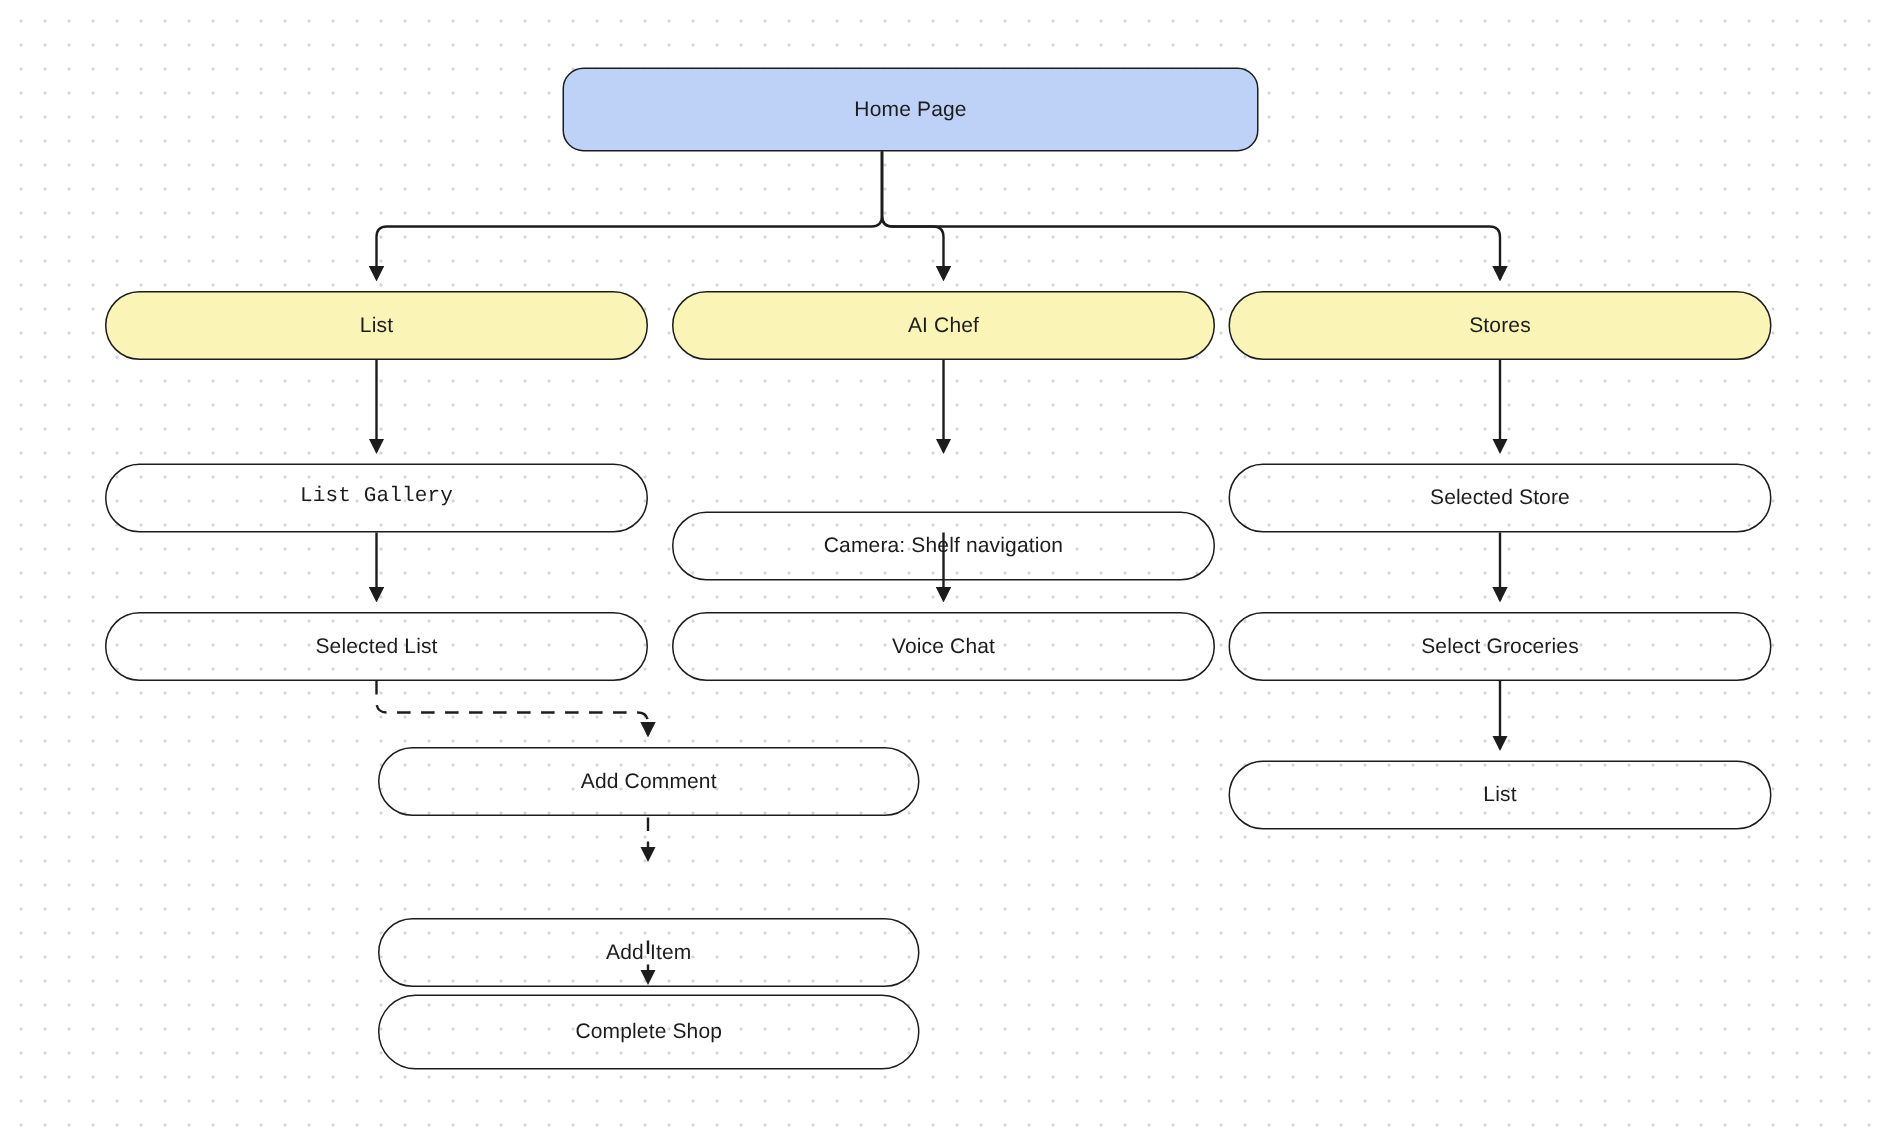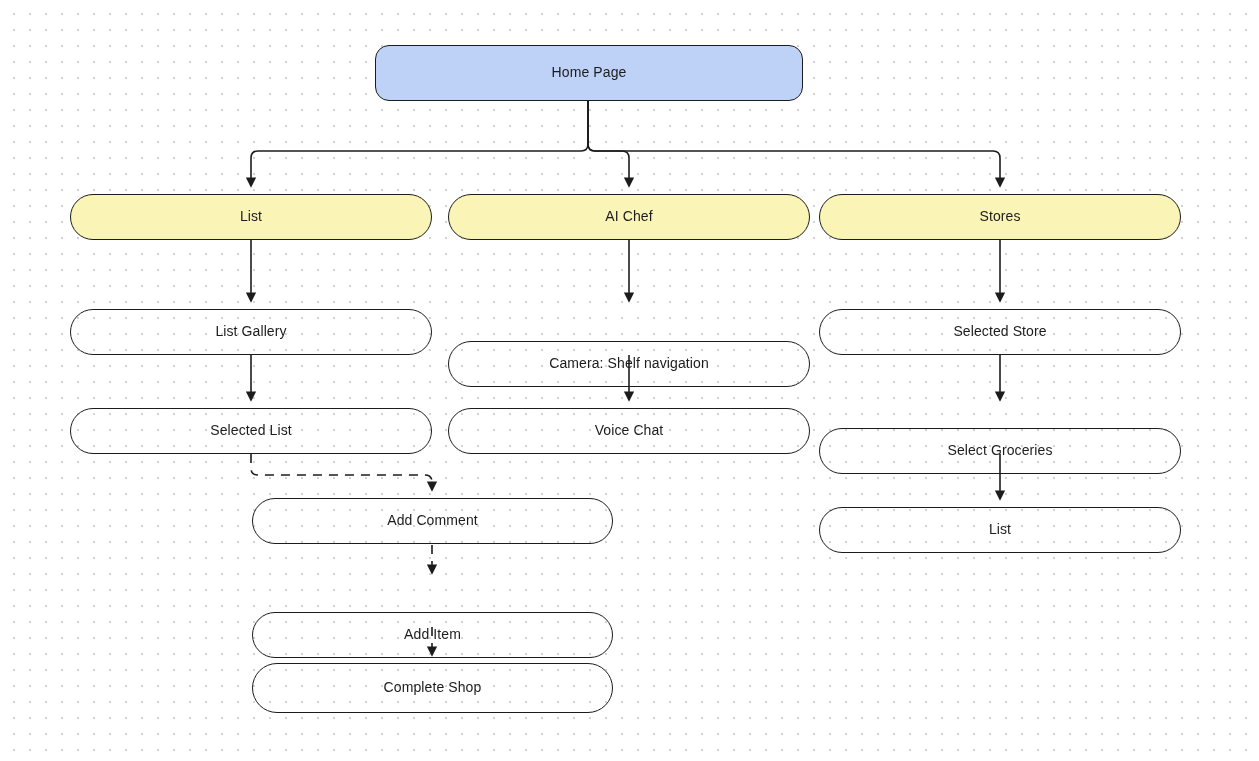--- a/index.html
+++ b/index.html
@@ -82,48 +82,48 @@
     <path d="M 629 355 L 629 400" fill="none" stroke="#1c1c1c" stroke-width="1.6" marker-end="url(#arrow)"></path>
     <path d="M 1000 355 L 1000 400" fill="none" stroke="#1c1c1c" stroke-width="1.6" marker-end="url(#arrow)"></path>
     <path d="M 1000 454 L 1000 499" fill="none" stroke="#1c1c1c" stroke-width="1.6" marker-end="url(#arrow)"></path>
 
     <path d="M 251 454 L 251 468 Q 251 475 258 475 L 425 475 Q 432 475 432 482 L 432 490" fill="none" stroke="#1c1c1c" stroke-width="1.6" stroke-dasharray="9 7" marker-end="url(#arrow)"></path>
     <path d="M 432 545 L 432 573" fill="none" stroke="#1c1c1c" stroke-width="1.6" stroke-dasharray="9 7" marker-end="url(#arrow)"></path>
     <path d="M 432 627 L 432 655" fill="none" stroke="#1c1c1c" stroke-width="1.6" stroke-dasharray="9 7" marker-end="url(#arrow)"></path>
   </svg>
 
   <div id="nodes">
-      <div class="node blue" style="left: 375px; top: 45px; width: 428px; height: 56px;">
+      <div class="node blue" style="left: 375px; top: 45px; width: 464px; height: 56px;">
         <span class="node-label">Home Page</span>
       </div>
       <div class="node yellow" style="left: 70px; top: 194px; width: 362px; height: 46px;">
         <span class="node-label">List</span>
       </div>
       <div class="node yellow" style="left: 448px; top: 194px; width: 362px; height: 46px;">
         <span class="node-label">AI Chef</span>
       </div>
       <div class="node yellow" style="left: 819px; top: 194px; width: 362px; height: 46px;">
         <span class="node-label">Stores</span>
       </div>
-      <div class="node plain" style="left: 70px; top: 309px; width: 362px; height: 46px;">
+      <div class="node plain" style="left: 70px; top: 309px; width: 362px; height: 46px; font-family: Liberation Mono, monospace;">
         <span class="node-label">List Gallery</span>
       </div>
       <div class="node plain" style="left: 448px; top: 309px; width: 362px; height: 46px; margin-top: 32px;">
         <span class="node-label">Camera: Shelf navigation</span>
       </div>
       <div class="node plain" style="left: 819px; top: 309px; width: 362px; height: 46px;">
         <span class="node-label">Selected Store</span>
       </div>
       <div class="node plain" style="left: 70px; top: 408px; width: 362px; height: 46px;">
         <span class="node-label">Selected List</span>
       </div>
       <div class="node plain" style="left: 448px; top: 408px; width: 362px; height: 46px;">
         <span class="node-label">Voice Chat</span>
       </div>
-      <div class="node plain" style="left: 819px; top: 408px; width: 362px; height: 46px; margin-top: 20px;">
+      <div class="node plain" style="left: 819px; top: 408px; width: 362px; height: 46px;">
         <span class="node-label">Select Groceries</span>
       </div>
       <div class="node plain" style="left: 252px; top: 498px; width: 361px; height: 46px;">
         <span class="node-label">Add Comment</span>
       </div>
       <div class="node plain" style="left: 819px; top: 507px; width: 362px; height: 46px;">
         <span class="node-label">List</span>
       </div>
       <div class="node plain" style="left: 252px; top: 612px; width: 361px; height: 46px; text-align: center;">
         <span class="node-label">Add Item</span>

